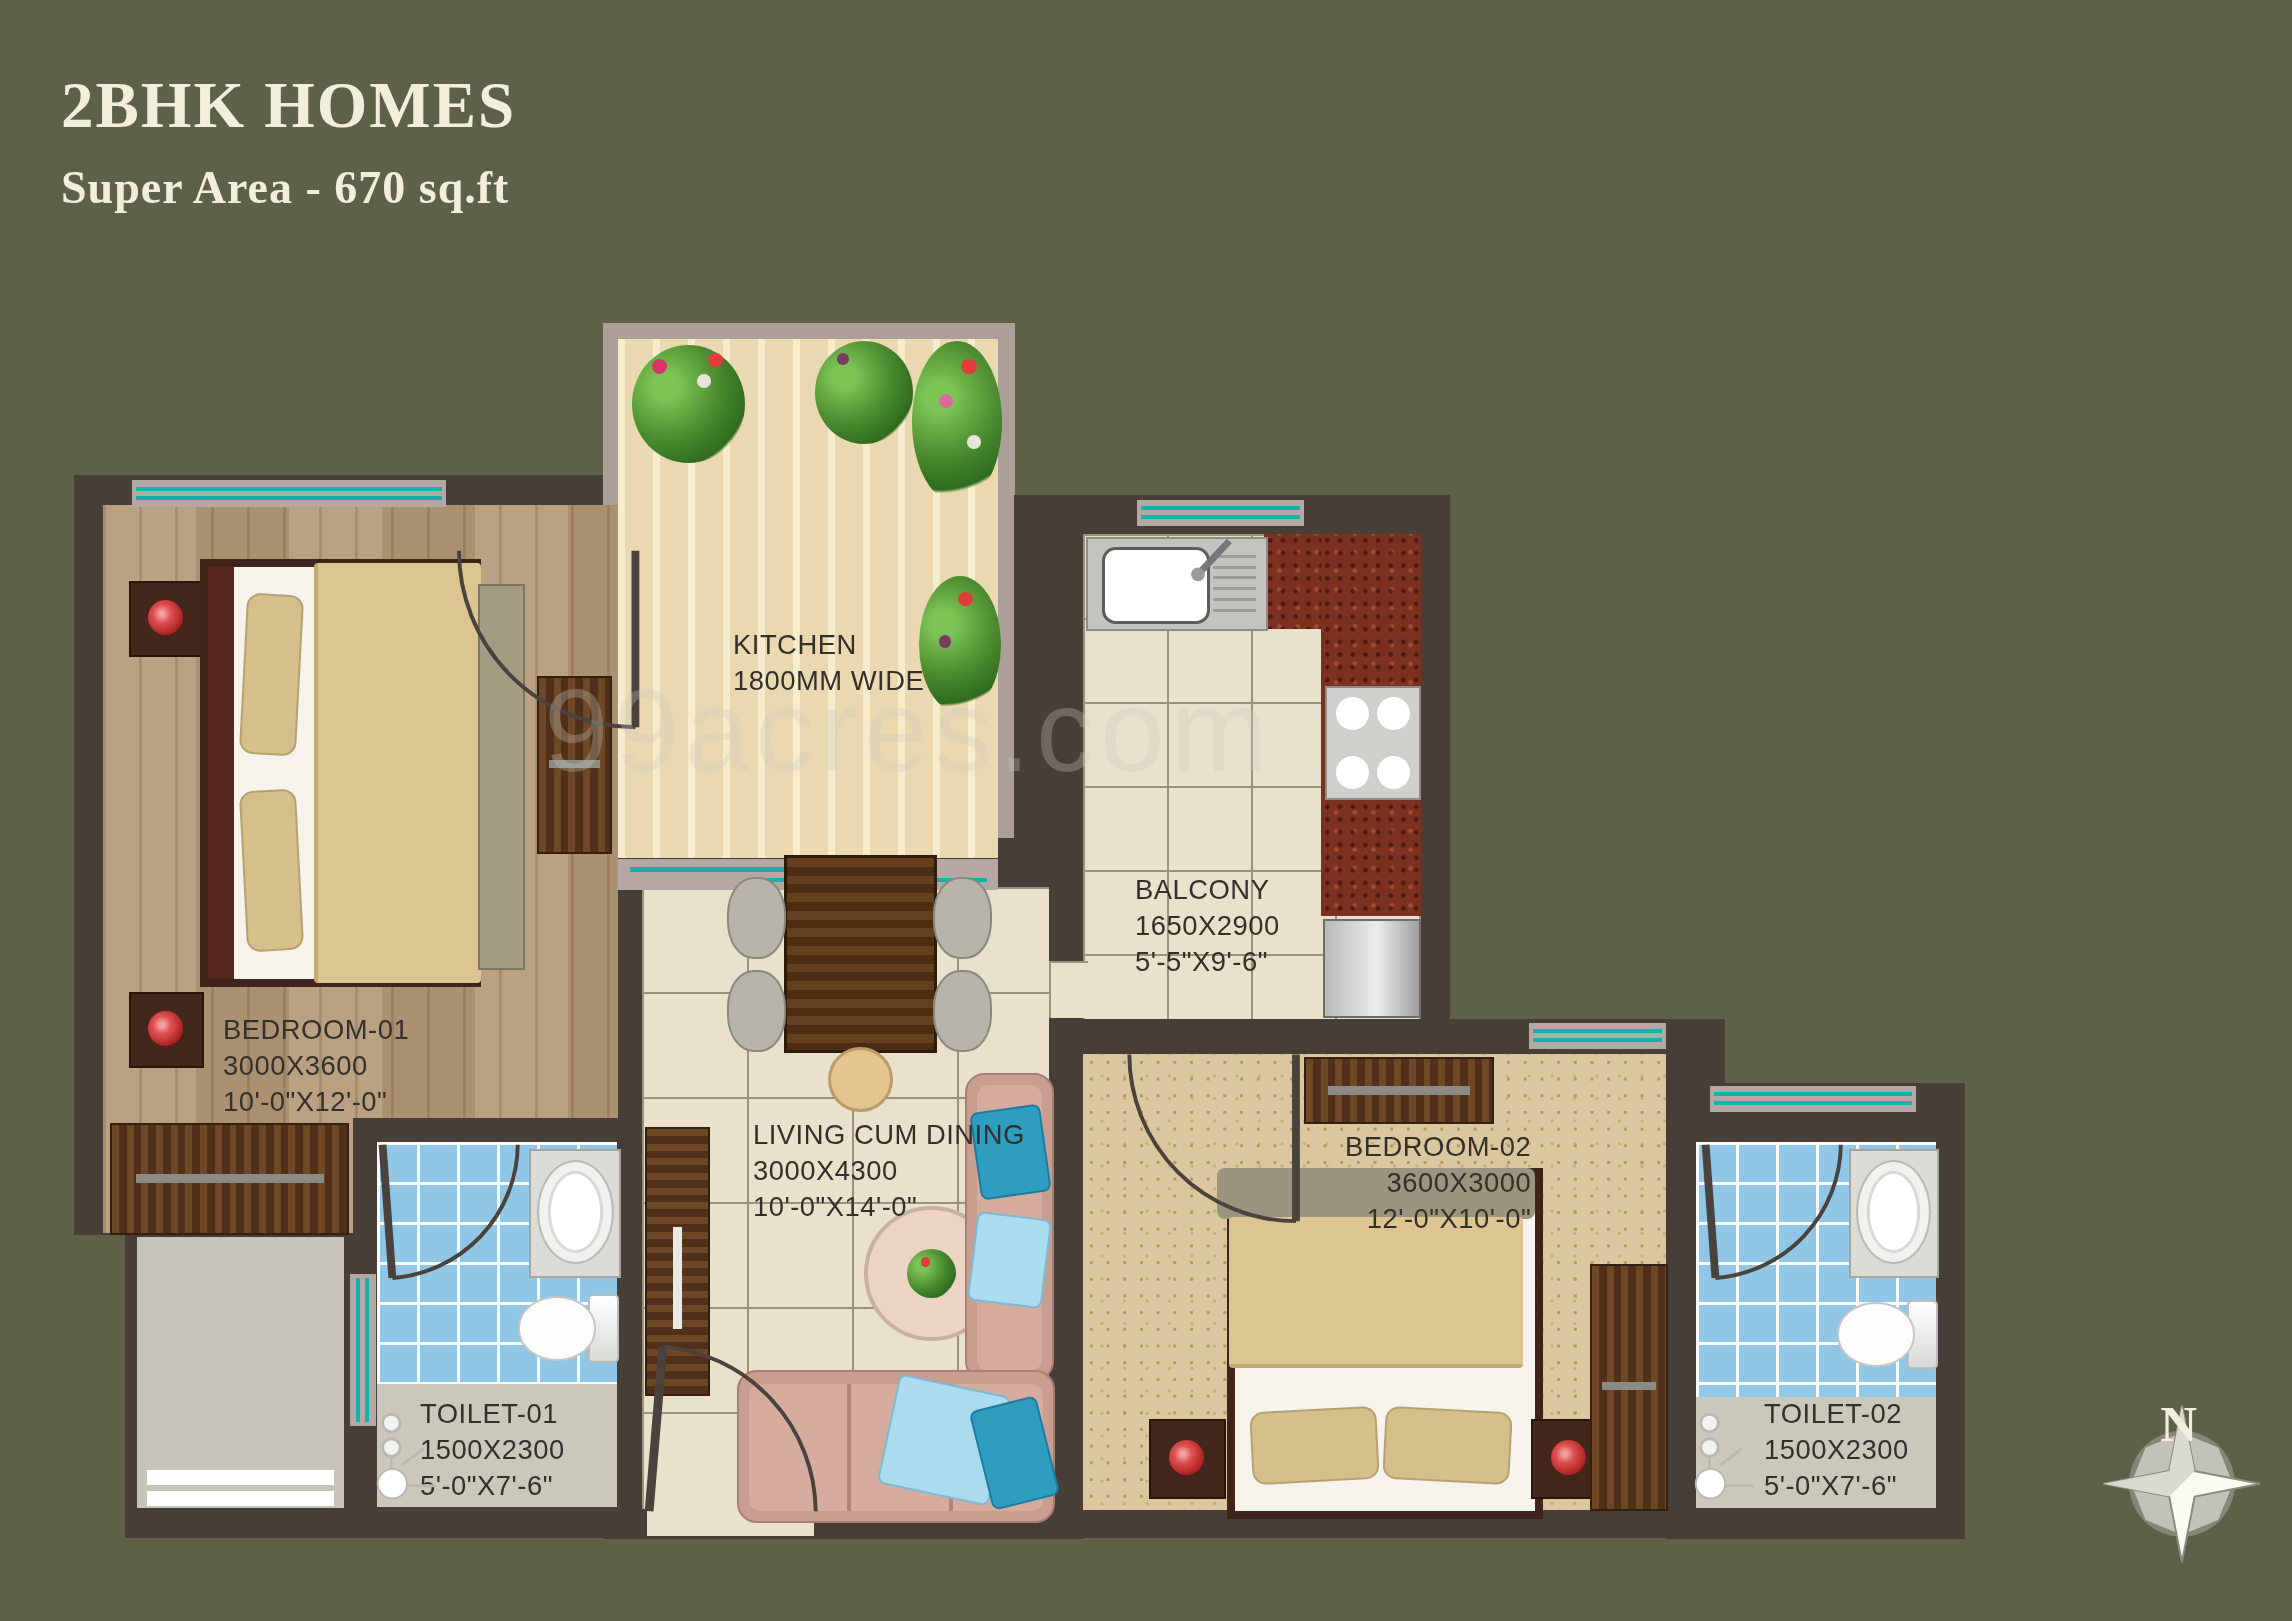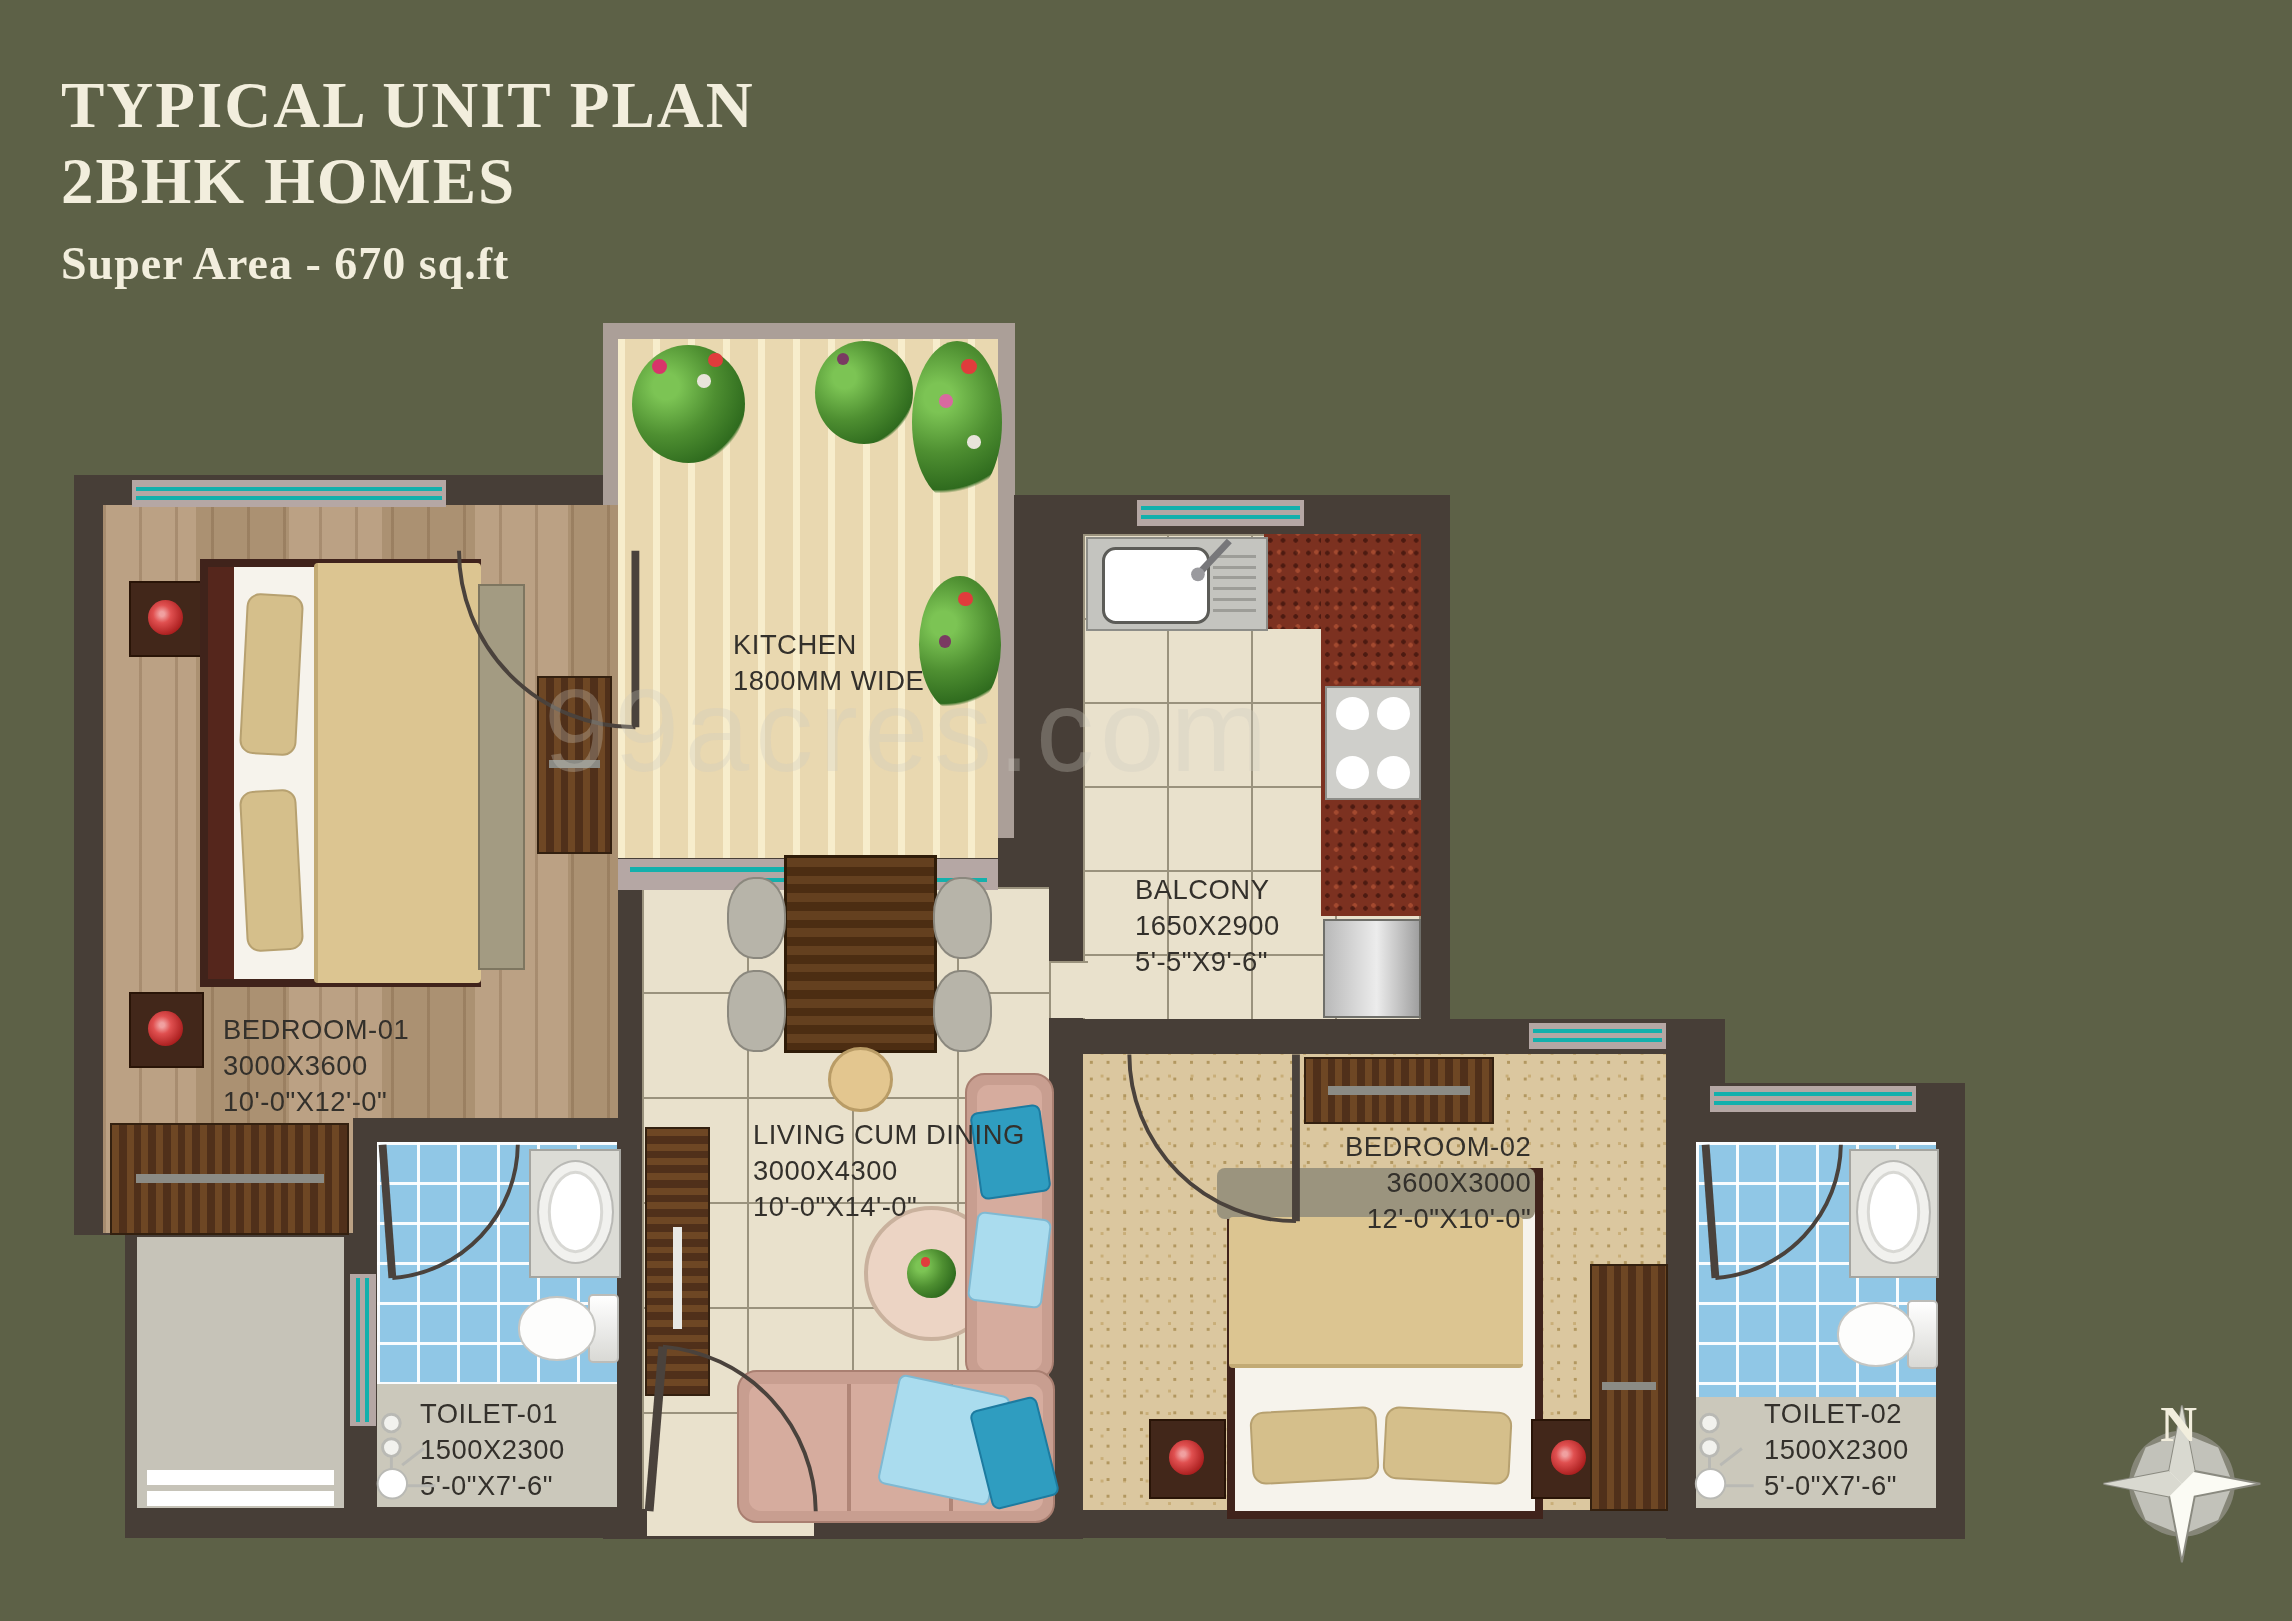--- a/index.html
+++ b/index.html
@@ -98,21 +98,20 @@
     position:absolute;left:544px;top:664px;width:941px;
     font-size:116px;font-weight:normal;letter-spacing:5.9px;
     color:rgba(205,202,192,0.30);z-index:60;pointer-events:none;
   }
   svg.overlay{position:absolute;left:0;top:0;z-index:55;pointer-events:none;}
 </style>
 </head>
 <body>
 
 <div class="title-block">
-  <div class="title-line">TYPICAL UNIT PLAN</div>
   <div class="title-line">2BHK HOMES</div>
   <div class="subtitle-line">Super Area - 670 sq.ft</div>
 </div>
 
 <div class="wall" style="left:74px;top:475px;width:568px;height:760px;"></div>
 <div class="wall" style="left:125px;top:1117px;width:517px;height:421px;"></div>
 <div class="parapet" style="left:603px;top:323px;width:412px;height:567px;"></div>
 <div class="wall" style="left:603px;top:838px;width:480px;height:701px;"></div>
 <div class="wall" style="left:1014px;top:495px;width:436px;height:559px;"></div>
 <div class="wall" style="left:1049px;top:1019px;width:676px;height:519px;"></div>

